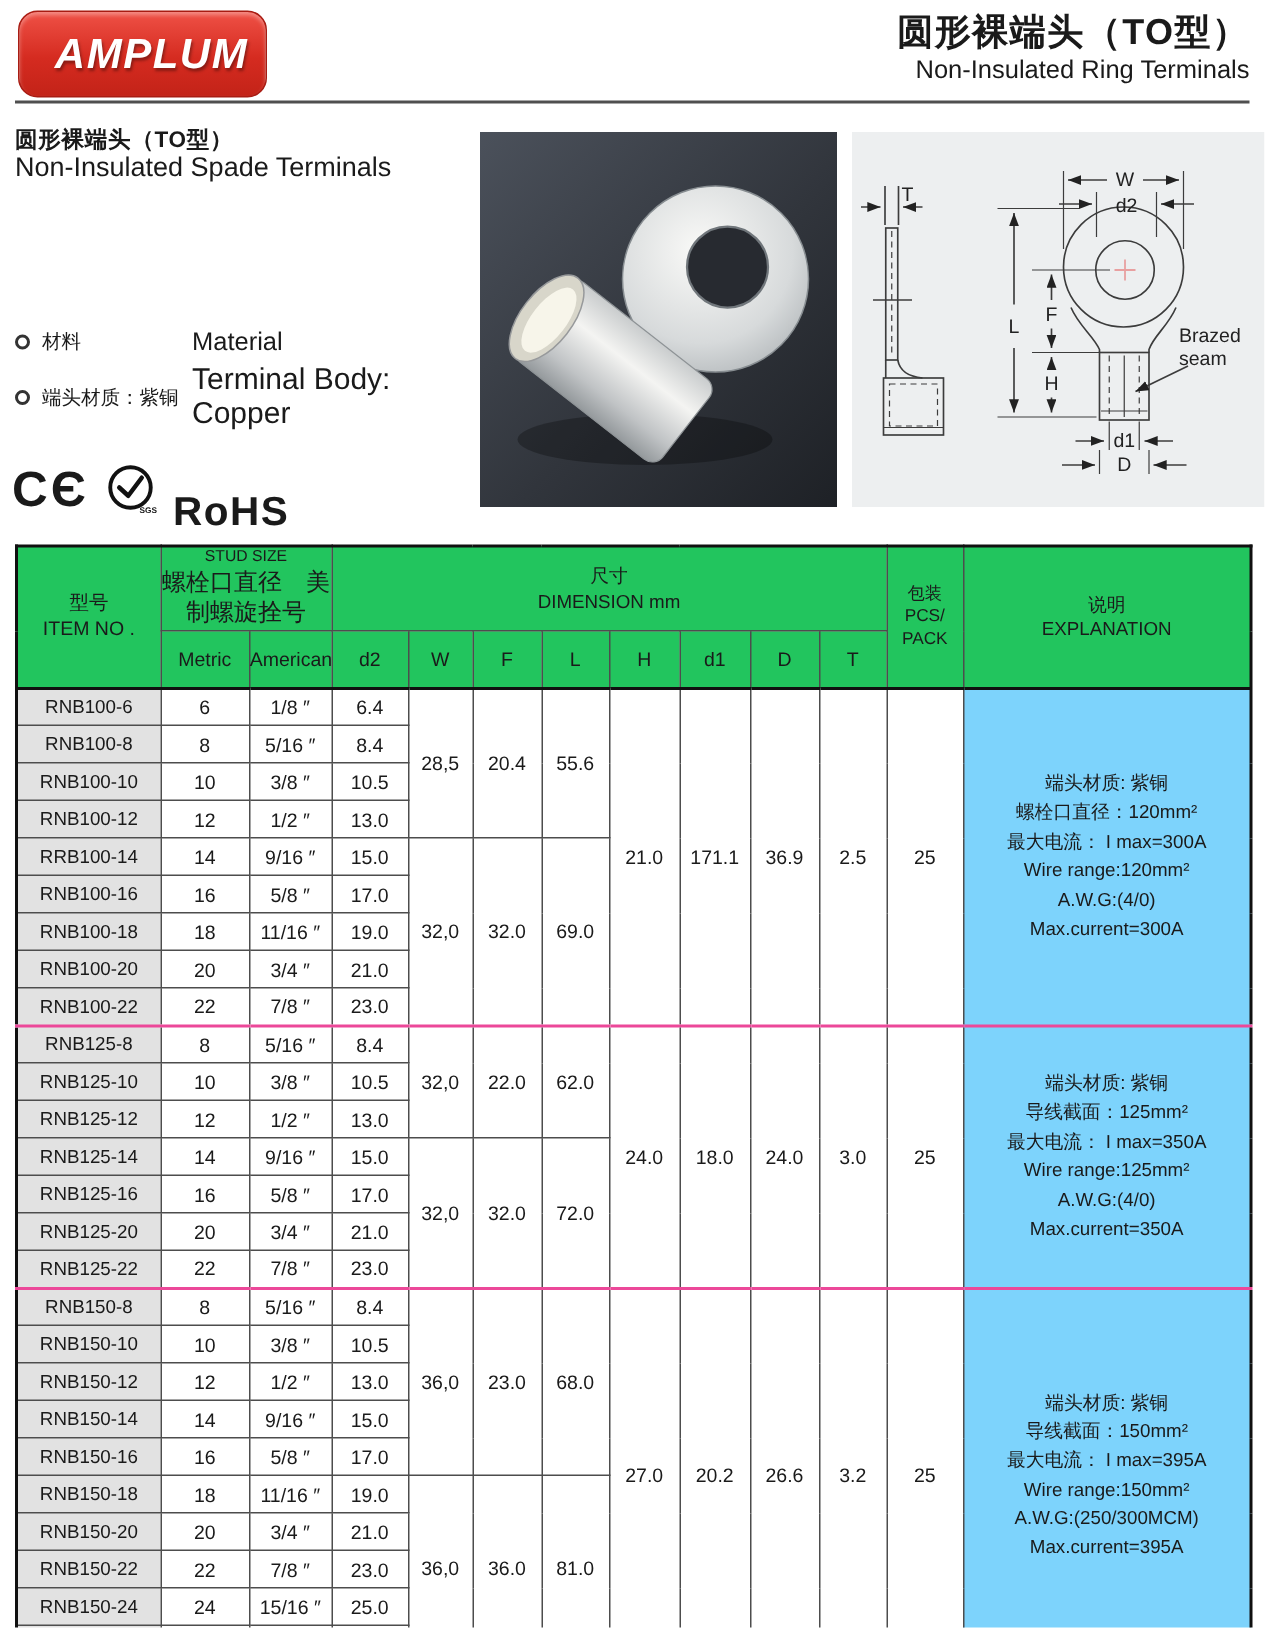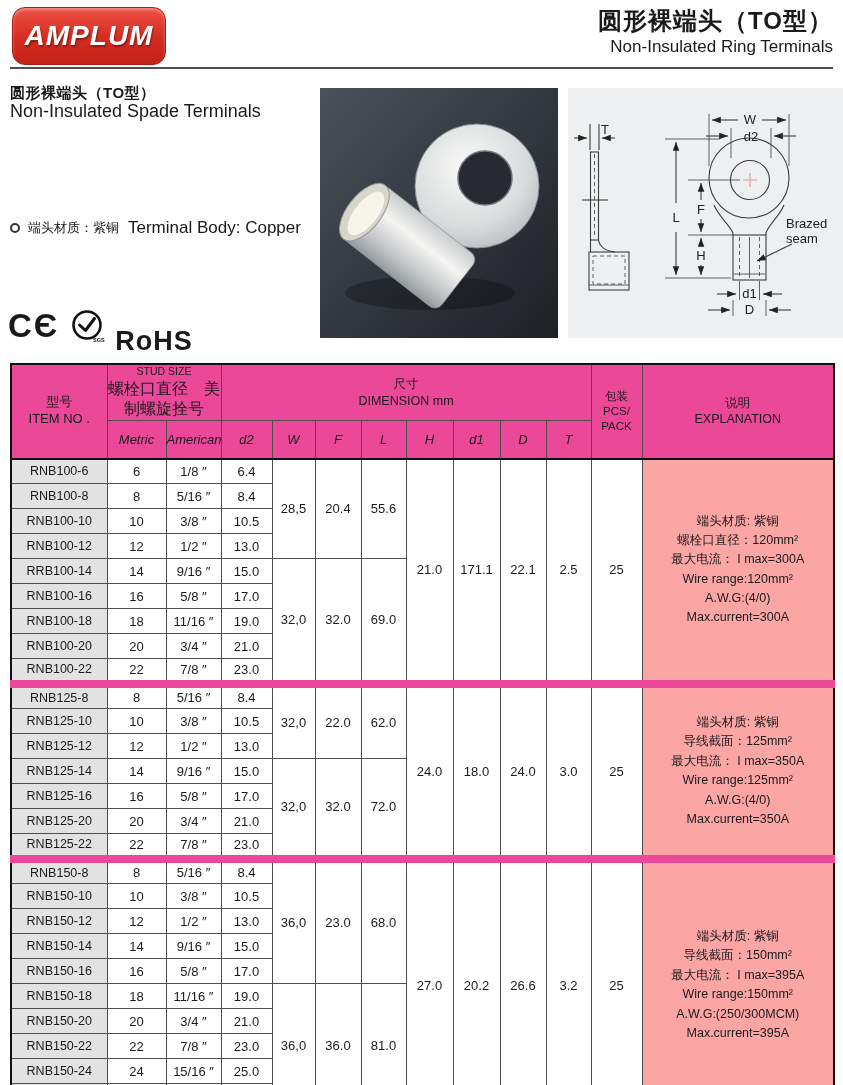--- a/index.html
+++ b/index.html
@@ -8,80 +8,86 @@
     font-family:"Liberation Sans",sans-serif;color:#1a1a1a;overflow:hidden;
   }
   .abs{position:absolute;}
 
   
   #logo{
     left:12px;top:7px;width:152px;height:56px;border-radius:13px;
     background:linear-gradient(180deg,#ef5146 0%,#d52b20 55%,#c32318 100%);
     border:1px solid #a81c13;display:flex;align-items:center;justify-content:center;
     box-shadow:inset 0 2px 3px rgba(255,255,255,.35);
+    padding-left:12px;
   }
   #logo span{color:#fff;font-style:italic;font-weight:bold;font-size:28px;letter-spacing:1px;
     text-shadow:1px 2px 2px rgba(0,0,0,.35);}
   #page-title-cn{right:10px;top:5px;font-size:24px;font-weight:600;text-align:right;letter-spacing:1px;}
   #page-title-en{right:10px;top:37px;font-size:17px;text-align:right;}
   #header-rule{left:10px;top:67px;width:823px;height:2px;background:#4f4f4f;}
 
   
   #intro-heading-cn{left:10px;top:84px;font-size:15px;font-weight:bold;letter-spacing:.5px;}
   #intro-heading-en{left:10px;top:101px;font-size:18px;}
   #material-list{left:10px;top:218px;width:300px;}
   .mat-row{display:flex;align-items:center;margin-bottom:4px;}
   .bullet{width:6px;height:6px;border:2px solid #333;border-radius:50%;margin-right:8px;flex:none;}
   .mat-cn{font-size:13px;width:100px;flex:none;}
-  .mat-en{font-size:17px;}
+  .mat-en{font-size:20px;}
   .mat-row:first-child .mat-en{font-size:17px;}
   #certs{left:8px;top:296px;display:flex;align-items:center;gap:10px;text-align:right;}
   #ce-mark{font-size:33px;font-weight:700;letter-spacing:2px;line-height:1;}
   #rohs-mark{font-size:27px;font-weight:800;letter-spacing:1px;line-height:1;margin-top:32px;}
 
   
   #photo-panel{left:320px;top:88px;width:238px;height:250px;}
   #drawing-panel{left:568px;top:88px;width:275px;height:250px;background:#edeff0;}
 
   
   #spec-table{position:absolute;left:10px;top:363px;width:823px;border-collapse:collapse;table-layout:fixed;
     border:2px solid #101010;}
   #spec-table th,#spec-table td{border:1px solid #4d4d4d;text-align:center;vertical-align:middle;padding:0;}
-  #spec-table thead th{background:#ec4899;font-weight:normal;}
+  #spec-table thead th{background:#22c55e;font-weight:normal;}
   #spec-table thead tr:first-child{height:34px;}
-  #spec-table thead tr:last-child{height:38px;font-style:italic;}
+  #spec-table thead tr:last-child{height:38px;}
   #spec-table tbody tr{height:25px;}
   #spec-table tbody tr:first-child td{border-top:2px solid #101010;}
-  #spec-table tbody tr.section-start td{border-top:8px solid #ec4899;}
+  #spec-table tbody tr.section-start td{border-top:2px solid #ec4899;}
   .hline{line-height:1.3;}
   .th-item .hline{font-size:13px;}
   .th-stud .hline:first-child{font-size:10.5px;}
   .th-stud .hline:last-child{font-size:16px;}
   .th-dim .hline{font-size:12.5px;}
   .th-pack .hline{font-size:11.5px;}
   .th-expl .hline{font-size:12.5px;}
   .th-sub{font-size:13px;}
   td.item-cell{background:#e2e2e2;font-size:12.5px;}
   td.num-cell{font-size:13px;background:#fff;}
-  td.expl-cell{background:#fca5a5;text-align:left;padding-left:22px;}
+  td.expl-cell{background:#7dd3fc;text-align:left;padding-left:22px;}
   .expl-line{font-size:12.5px;line-height:1.55;}
 </style>
 </head>
 <body>
 
 <div class="abs" id="logo">
   <span>AMPLUM</span>
 </div>
 <div class="abs" id="page-title-cn">圆形裸端头（TO型）</div>
 <div class="abs" id="page-title-en">Non-Insulated Ring Terminals</div>
 <div class="abs" id="header-rule"></div>
 
 <div class="abs" id="intro-heading-cn">圆形裸端头（TO型）</div>
 <div class="abs" id="intro-heading-en">Non-Insulated Spade Terminals</div>
 <div class="abs" id="material-list">
+    <div class="mat-row">
+      <span class="bullet"></span>
+      <span class="mat-cn">材料</span>
+      <span class="mat-en">Material</span>
+    </div>
     <div class="mat-row">
       <span class="bullet"></span>
       <span class="mat-cn">端头材质：紫铜</span>
       <span class="mat-en">Terminal Body: Copper</span>
     </div>
   </div>
 
 <div class="abs" id="certs">
   <span id="ce-mark">CЄ</span>
   <svg width="36" height="36" viewBox="0 0 36 36">
@@ -270,21 +276,21 @@
       <tr>
         <td class="item-cell">RNB100-6</td>
         <td class="num-cell">6</td>
         <td class="num-cell">1/8 ″</td>
         <td class="num-cell">6.4</td>
         <td class="num-cell" rowspan="4">28,5</td>
         <td class="num-cell" rowspan="4">20.4</td>
         <td class="num-cell" rowspan="4">55.6</td>
         <td class="num-cell" rowspan="9">21.0</td>
         <td class="num-cell" rowspan="9">171.1</td>
-        <td class="num-cell" rowspan="9">22.1</td>
+        <td class="num-cell" rowspan="9">36.9</td>
         <td class="num-cell" rowspan="9">2.5</td>
         <td class="num-cell" rowspan="9">25</td>
         <td class="expl-cell" rowspan="9">
           <div class="expl-line">端头材质: 紫铜</div>
           <div class="expl-line">螺栓口直径：120mm²</div>
           <div class="expl-line">最大电流： I max=300A</div>
           <div class="expl-line">Wire range:120mm²</div>
           <div class="expl-line">A.W.G:(4/0)</div>
           <div class="expl-line">Max.current=300A</div>
         </td>

